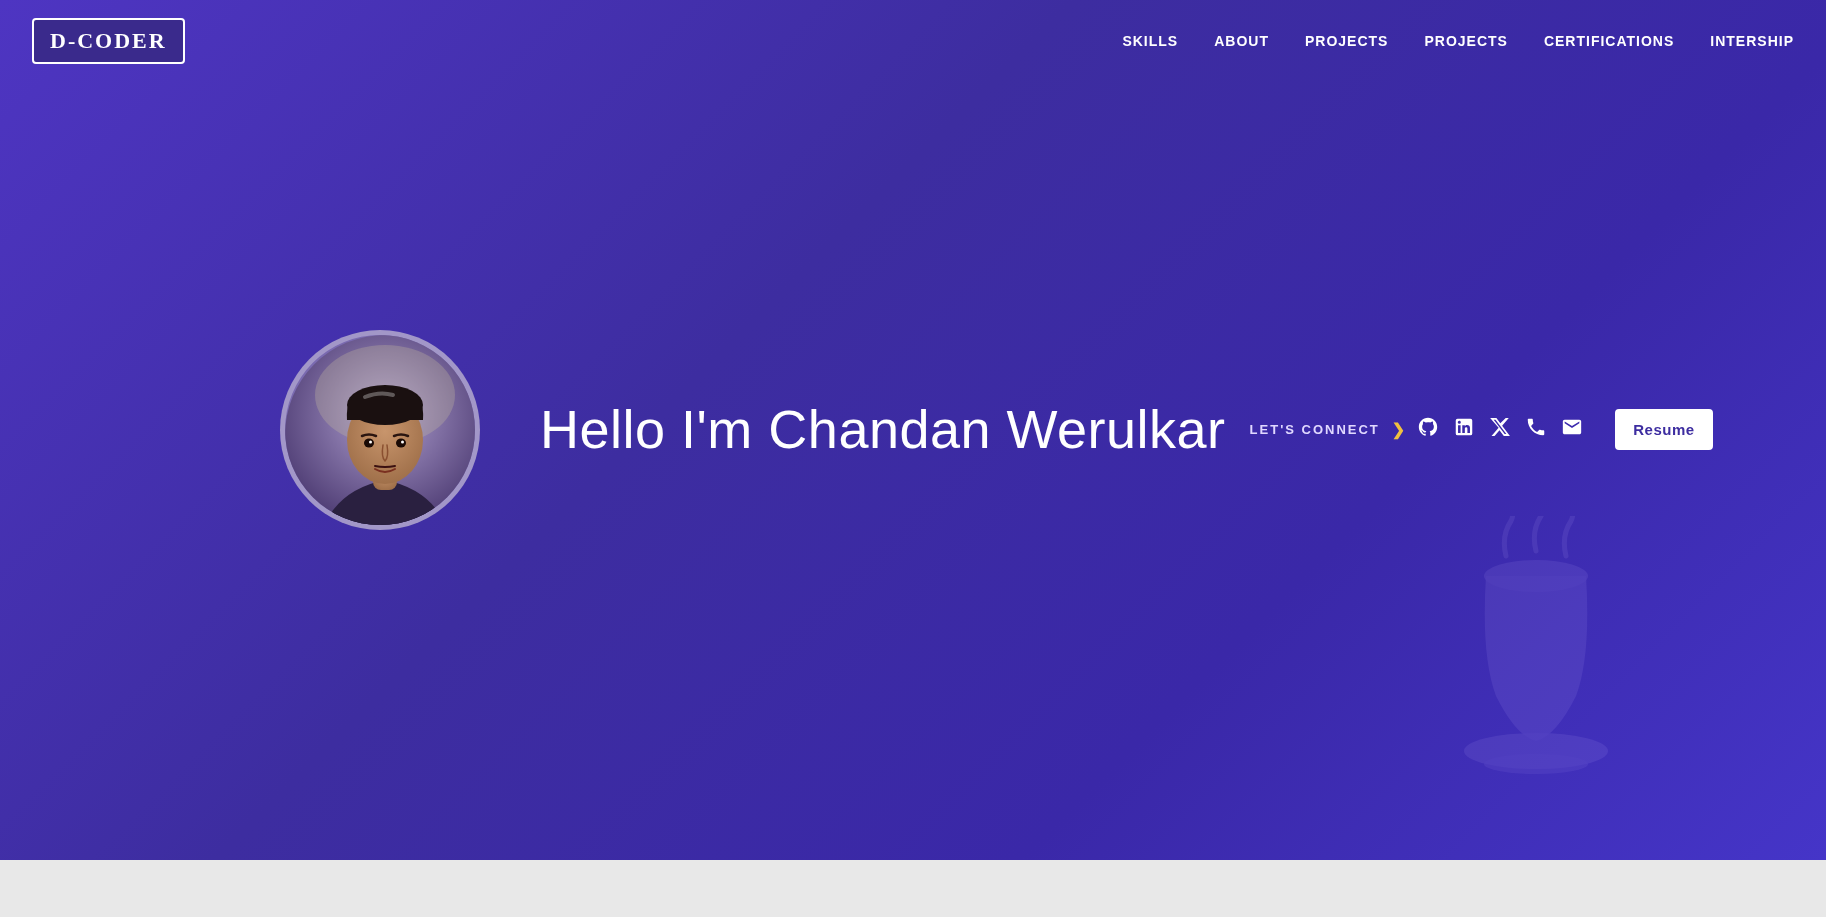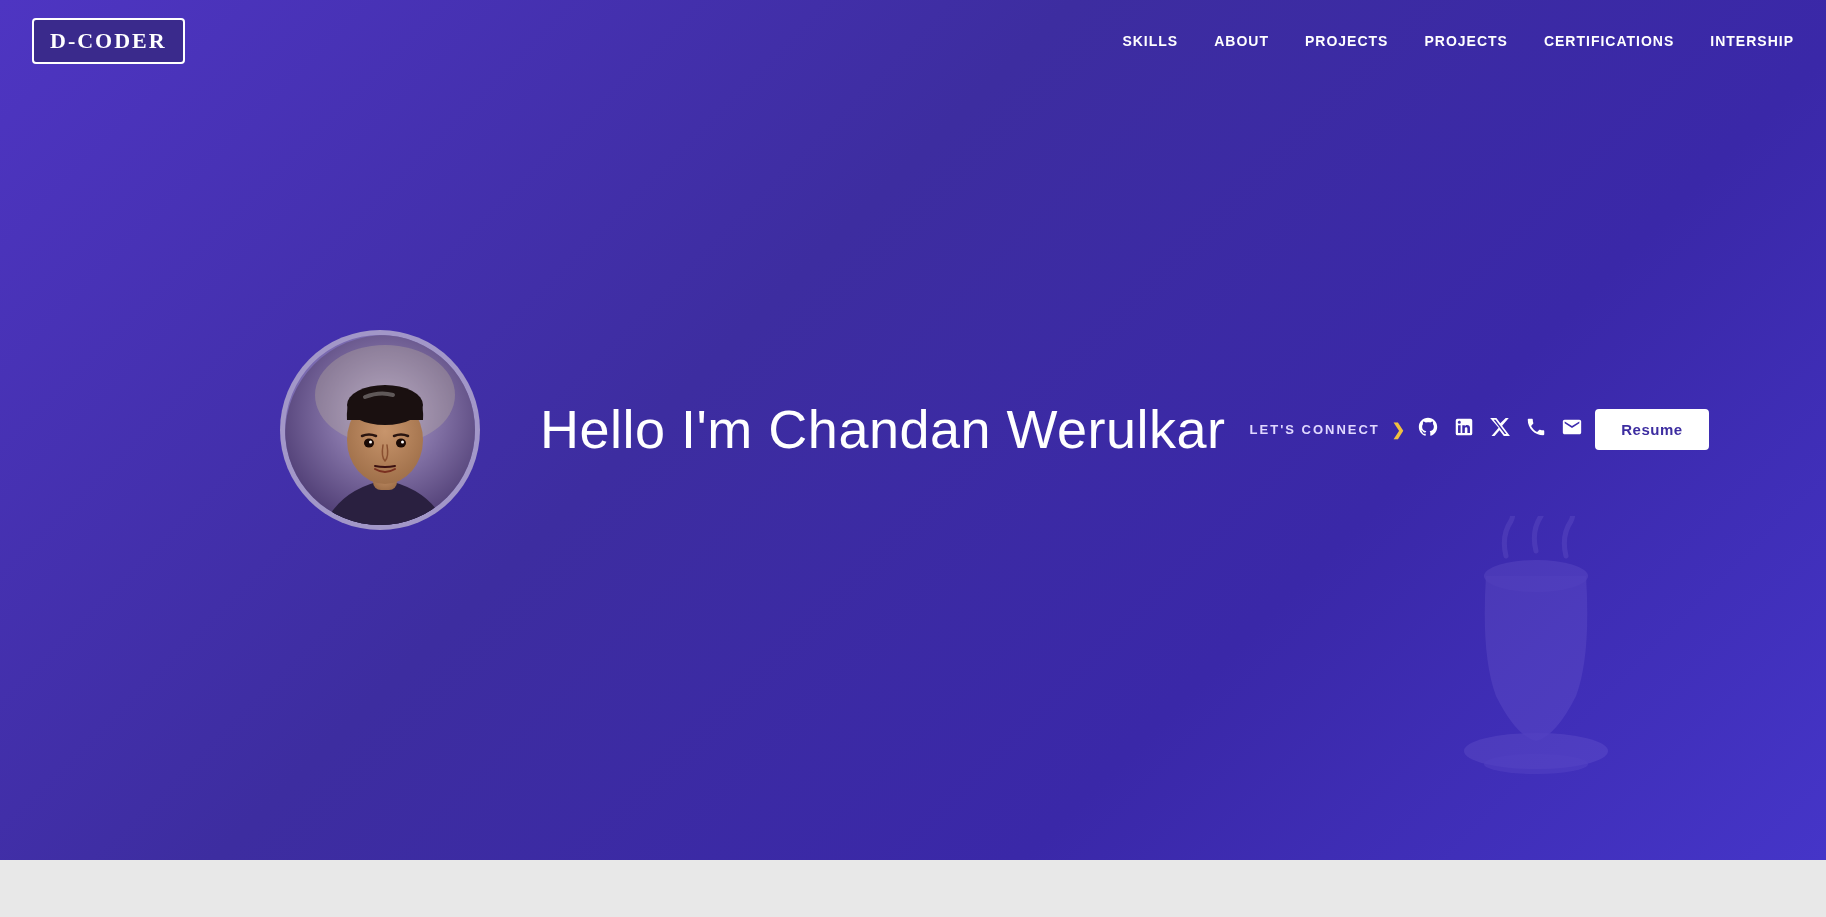--- a/index.html
+++ b/index.html
@@ -132,26 +132,27 @@
       color: #fff;
       font-size: 20px;
       cursor: pointer;
       text-decoration: none;
     }
 
     .resume-btn {
       background: #fff;
       color: #3d2da0;
       border: 2px solid #fff;
-      padding: 10px 24px;
+      padding: 10px 16px;
       font-size: 15px;
       font-weight: 600;
       border-radius: 4px;
       cursor: pointer;
       letter-spacing: 0.5px;
+      margin-left: 20px;
     }
 
     
     .watermark {
       position: absolute;
       right: 180px;
       bottom: 80px;
       opacity: 0.13;
       z-index: 1;
     }

